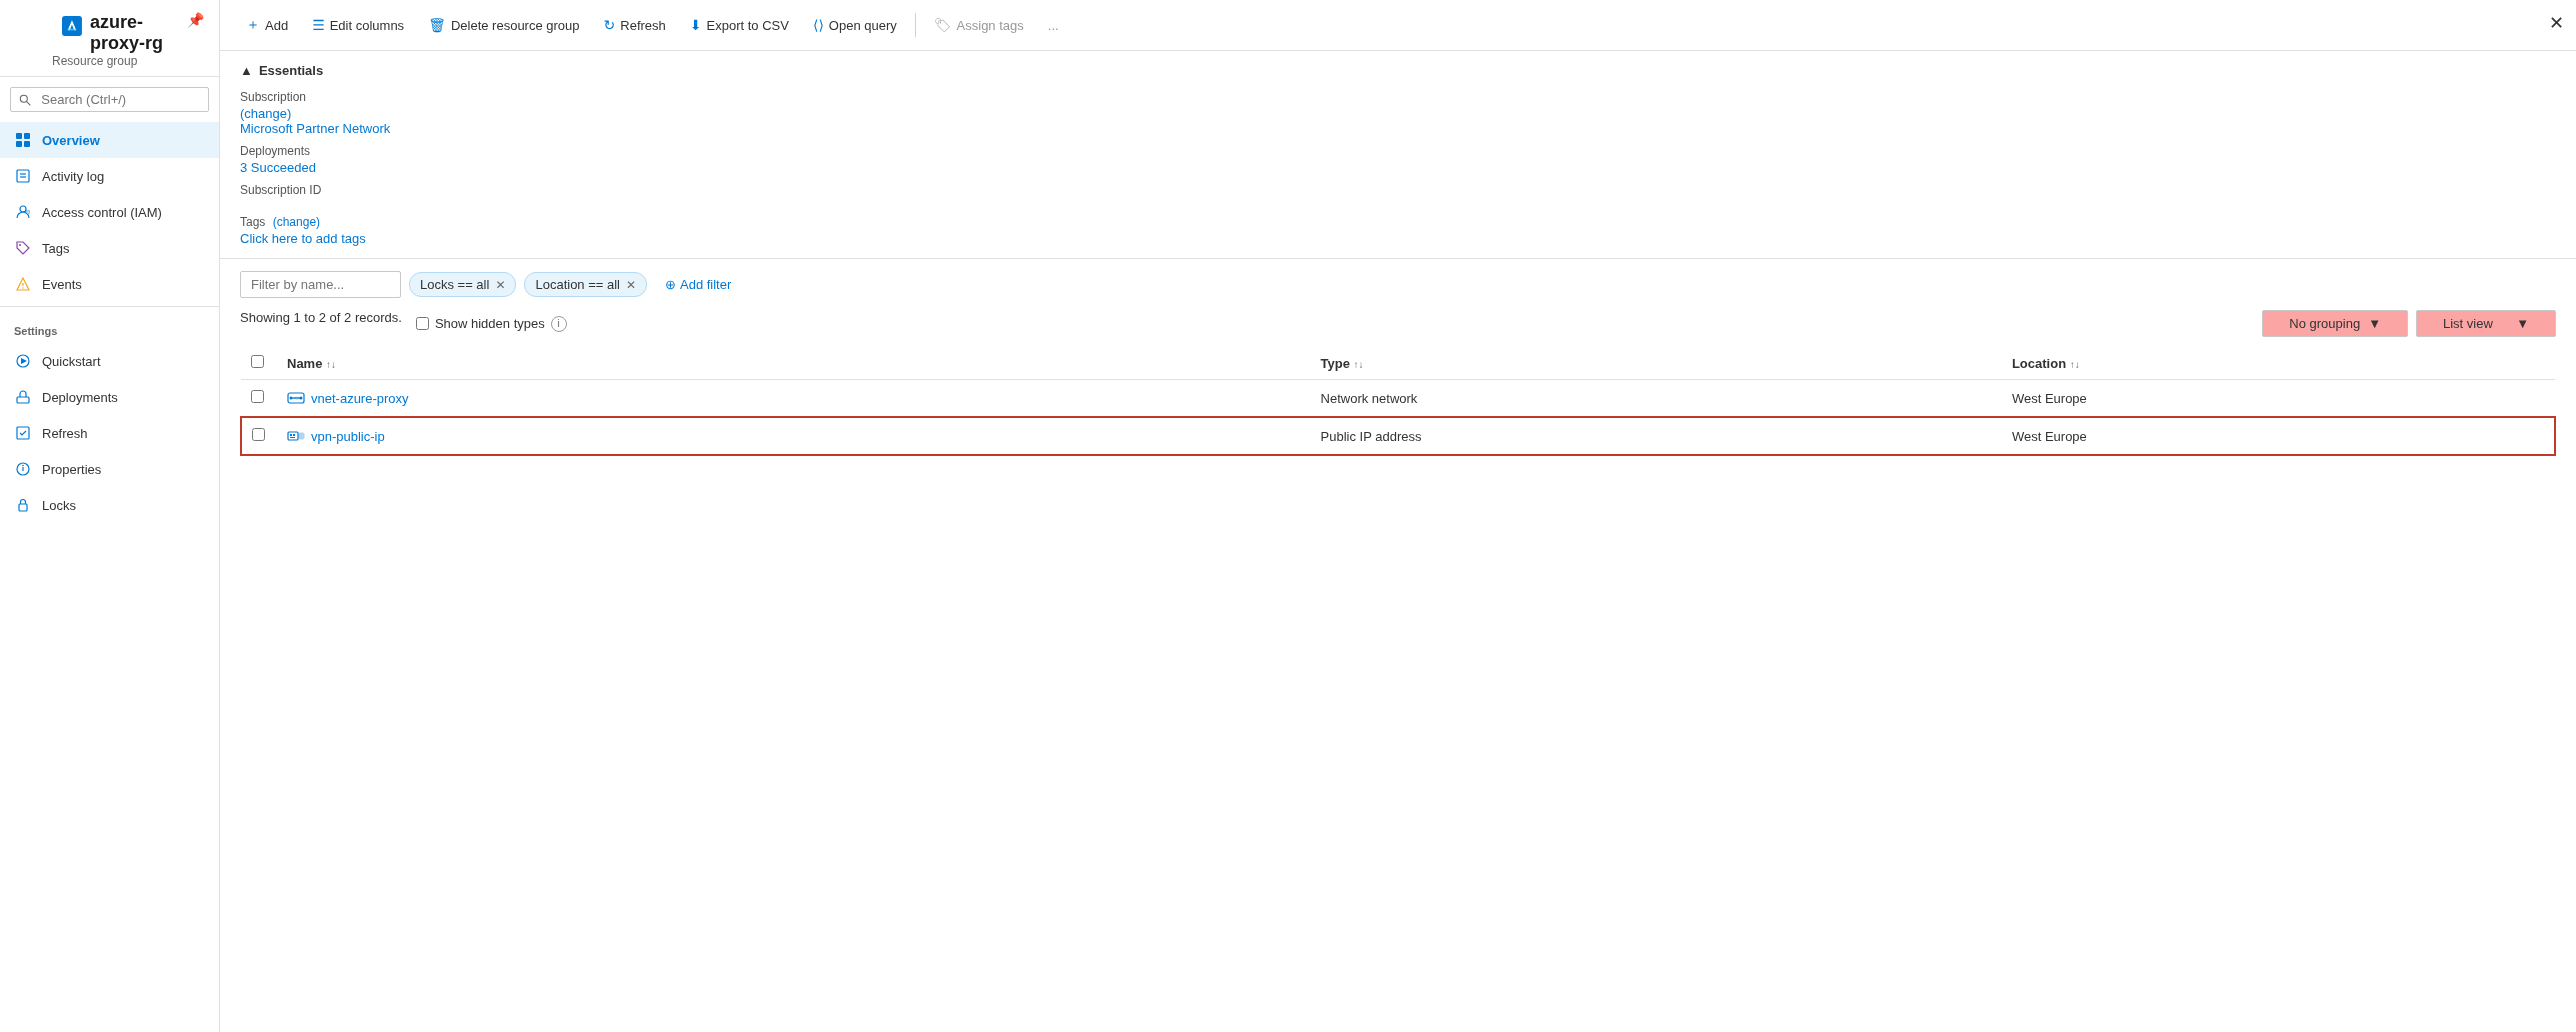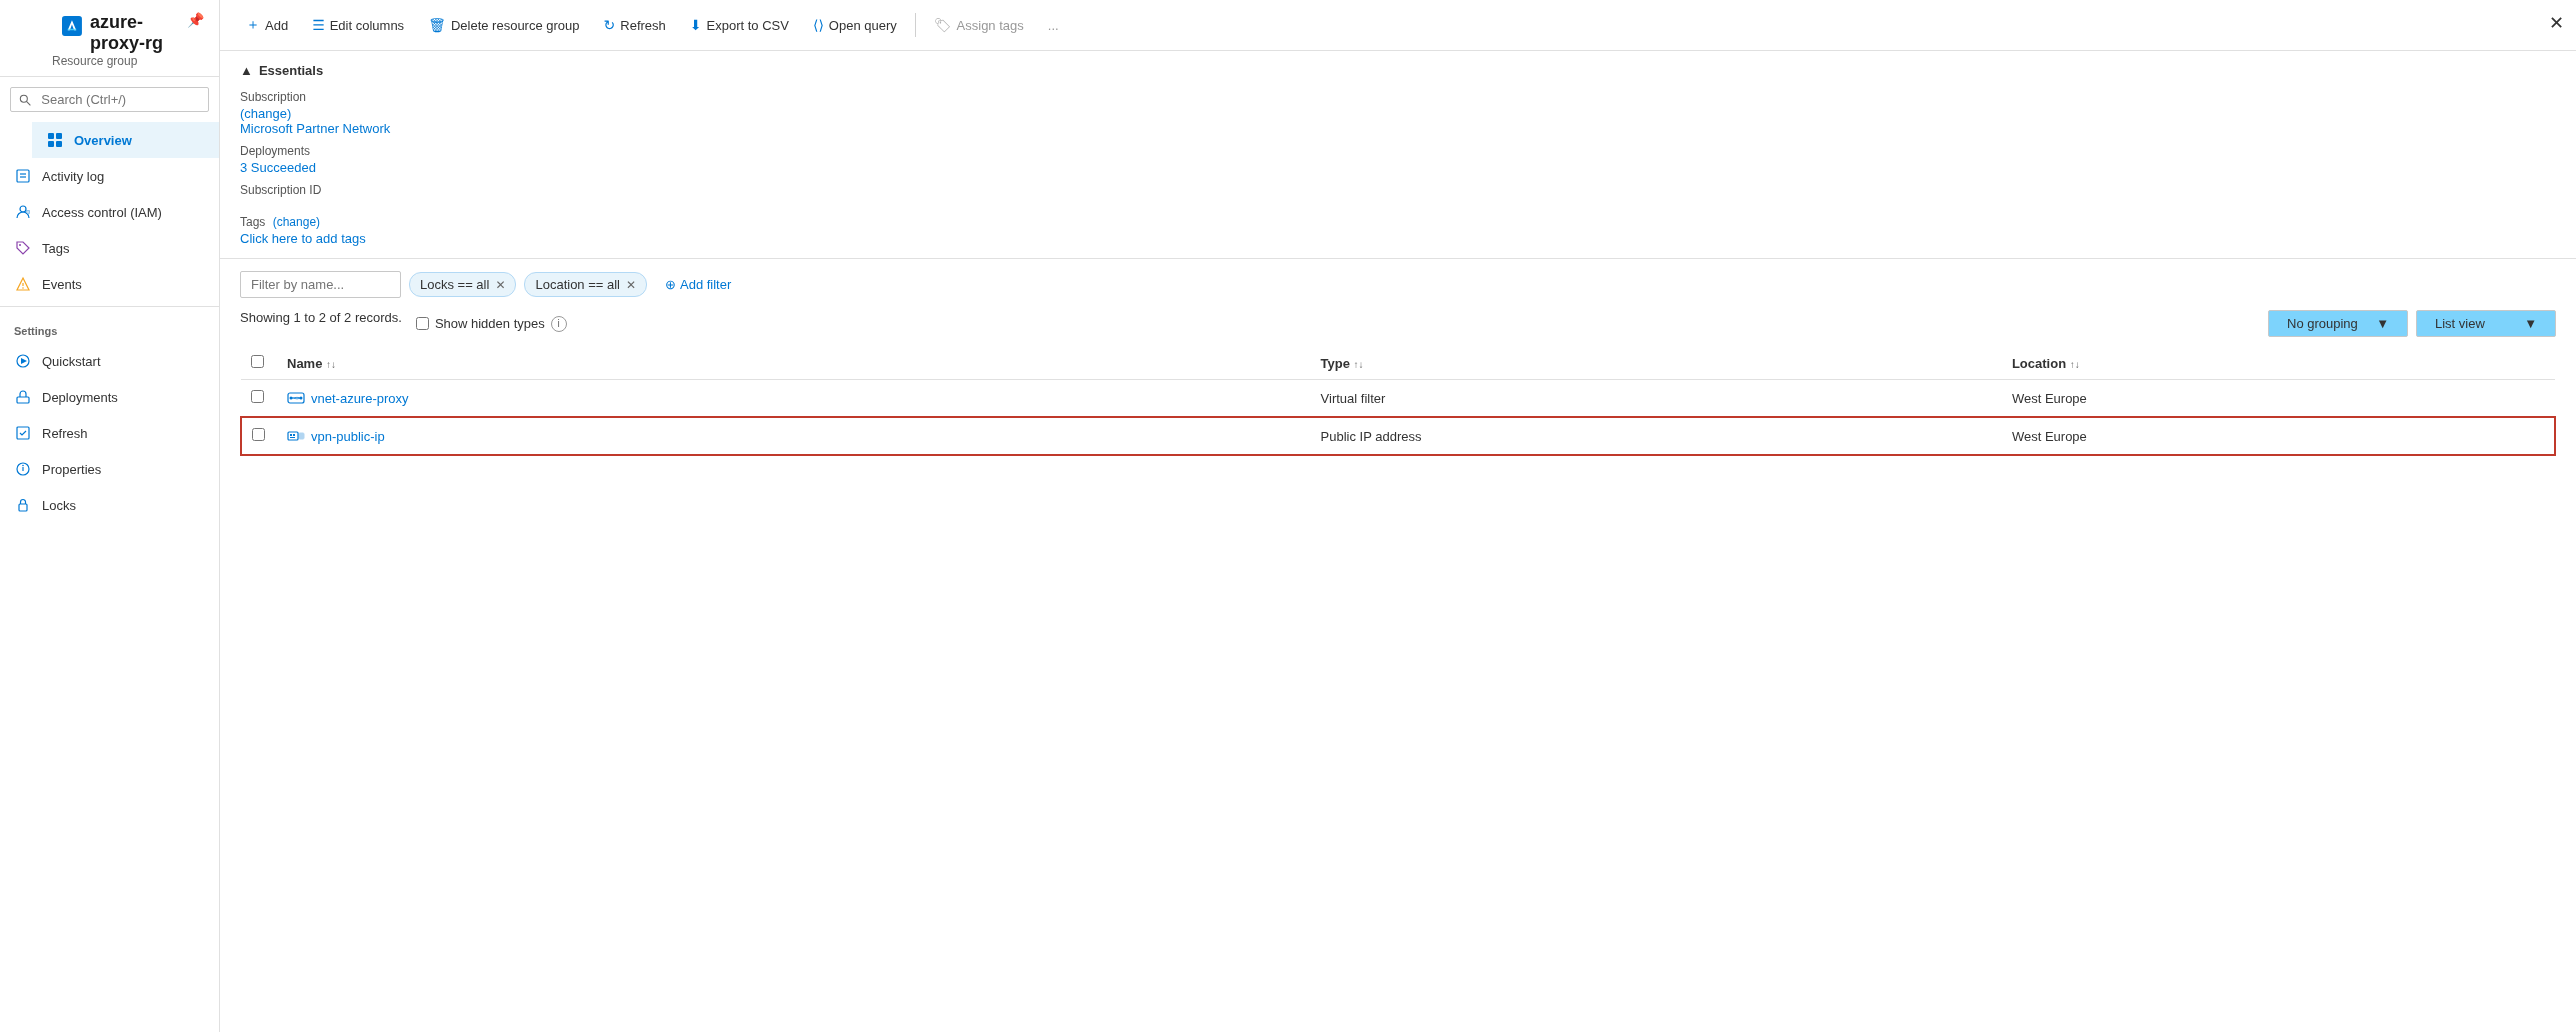--- a/index.html
+++ b/index.html
@@ -8,21 +8,21 @@
     
     .sidebar { width: 220px; min-width: 220px; background: #fff; border-right: 1px solid #e0e0e0; display: flex; flex-direction: column; overflow-y: auto; }
     .sidebar-header { padding: 12px 14px 8px 14px; border-bottom: 1px solid #e0e0e0; }
     .sidebar-title { font-size: 18px; font-weight: 600; color: #1a1a1a; display: flex; align-items: flex-start; gap: 8px; margin-left: 48px; }
     .sidebar-subtitle { font-size: 12px; color: #666; margin-left: 38px; }
 
     .search-box { margin: 10px 10px; border: 1px solid #c8c8c8; border-radius: 2px; display: flex; align-items: center; padding: 4px 8px; gap: 10px; background: #fff; }
     .search-box input { border: none; outline: none; font-size: 13px; color: #666; width: 100%; }
 
     .nav-item { display: flex; align-items: center; gap: 10px; padding: 9px 14px; cursor: pointer; color: #333; font-size: 13px; }
-    .nav-item.active { background: #e8f4fb; color: #0078d4; font-weight: 600; margin-left: 32px; }
+    .nav-item.active { background: #e8f4fb; color: #0078d4; font-weight: 600; }
     .nav-icon { width: 18px; height: 18px; display: flex; align-items: center; justify-content: center; flex-shrink: 0; }
 
     .nav-section-title { padding: 14px 14px 6px 14px; font-size: 11px; font-weight: 600; color: #666; text-transform: none; }
     .nav-divider { height: 1px; background: #e0e0e0; margin: 4px 0; }
 
     
     .main { flex: 1; overflow-y: auto; background: #fff; }
 
     
     .toolbar { display: flex; align-items: center; gap: 4px; padding: 10px 16px; border-bottom: 1px solid #e0e0e0; flex-wrap: wrap; }
@@ -47,21 +47,21 @@
     .filter-input { border: 1px solid #c8c8c8; border-radius: 2px; padding: 5px 10px; font-size: 13px; color: #666; width: 161px; outline: none; }
     .filter-tag { display: flex; align-items: center; gap: 6px; background: #e8f4fb; border: 1px solid #b3d9f5; border-radius: 12px; padding: 4px 10px; font-size: 13px; }
     .filter-tag .x-btn { cursor: pointer; color: #666; font-size: 12px; }
     .add-filter-btn { display: flex; align-items: center; gap: 4px; padding: 4px 10px; border: none; background: transparent; color: #0078d4; cursor: pointer; font-size: 13px; }
 
     
     .records-bar { display: flex; gap: 14px; margin-bottom: 10px; }
     .records-text { font-size: 13px; color: #333; }
     .checkbox-label { display: flex; align-items: center; gap: 6px; font-size: 13px; color: #333; cursor: pointer; }
     .records-bar-right { margin-left: auto; display: flex; gap: 8px; }
-    .select-dropdown { border: 1px solid #c8c8c8; border-radius: 2px; padding: 5px 18px; font-size: 13px; min-width: 140px; background: #7dd3fc; cursor: pointer; display: flex; align-items: center; justify-content: space-between; gap: 8px; }
+    .select-dropdown { border: 1px solid #c8c8c8; border-radius: 2px; padding: 5px 26px; font-size: 13px; min-width: 140px; background: #fca5a5; cursor: pointer; display: flex; align-items: center; justify-content: space-between; gap: 8px; }
 
     
     .resource-table { width: 100%; border-collapse: collapse; }
     .resource-table th { text-align: left; padding: 8px 10px; font-size: 13px; font-weight: 600; color: #333; border-bottom: 1px solid #e0e0e0; }
     .resource-table td { padding: 9px 10px; font-size: 13px; color: #333; border-bottom: 1px solid #f0f0f0; }
 
     .col-check { width: 36px; }
     .col-name { min-width: 299px; }
     .col-type { min-width: 200px; }
     .col-location { min-width: 160px; }
@@ -364,21 +364,21 @@
                   <rect x="1" y="4" width="16" height="10" rx="2" fill="none" stroke="#0078d4" stroke-width="1.2"></rect>
                   <line x1="5" y1="9" x2="13" y2="9" stroke="#0078d4" stroke-width="1.2"></line>
                   <circle cx="4" cy="9" r="1.5" fill="#0078d4"></circle>
                   <circle cx="14" cy="9" r="1.5" fill="#0078d4"></circle>
                   <text x="7" y="11" font-size="5" fill="#0078d4">&lt;&gt;</text>
                 </svg>
               </span>
               <span>vnet-azure-proxy</span>
             </a>
           </td>
-          <td>Virtual filter</td>
+          <td>Network network</td>
           <td>West Europe</td>
         </tr>
 
         <tr style="background: rgb(255, 255, 255);">
           <td style="border-top: 2px solid rgb(192, 57, 43); border-right: none; border-bottom: 2px solid rgb(192, 57, 43); border-left: 2px solid rgb(192, 57, 43); border-image: initial;">
             <input type="checkbox" style="">
           </td>
           <td style="border-top: 2px solid rgb(192, 57, 43); border-right: none; border-bottom: 2px solid rgb(192, 57, 43); border-left: none; border-image: initial;">
             <a class="resource-link">
               <span class="resource-icon">

